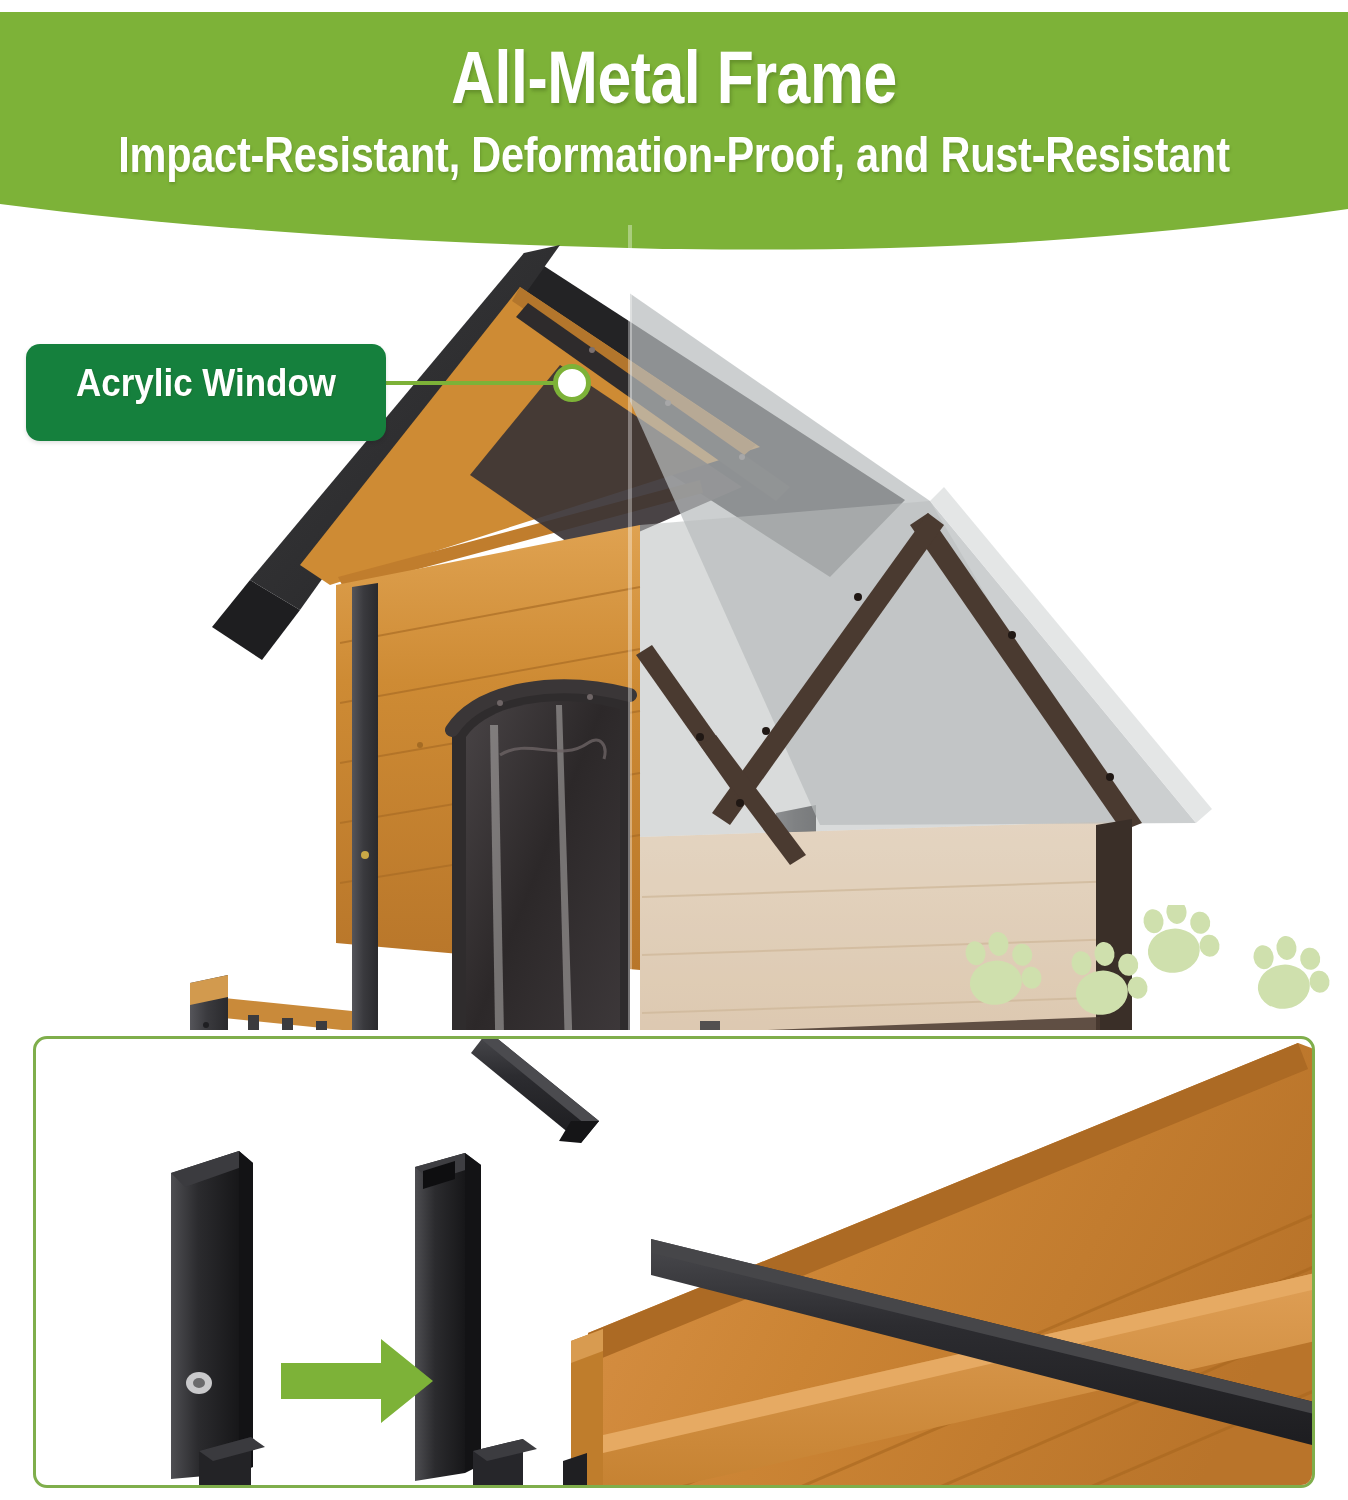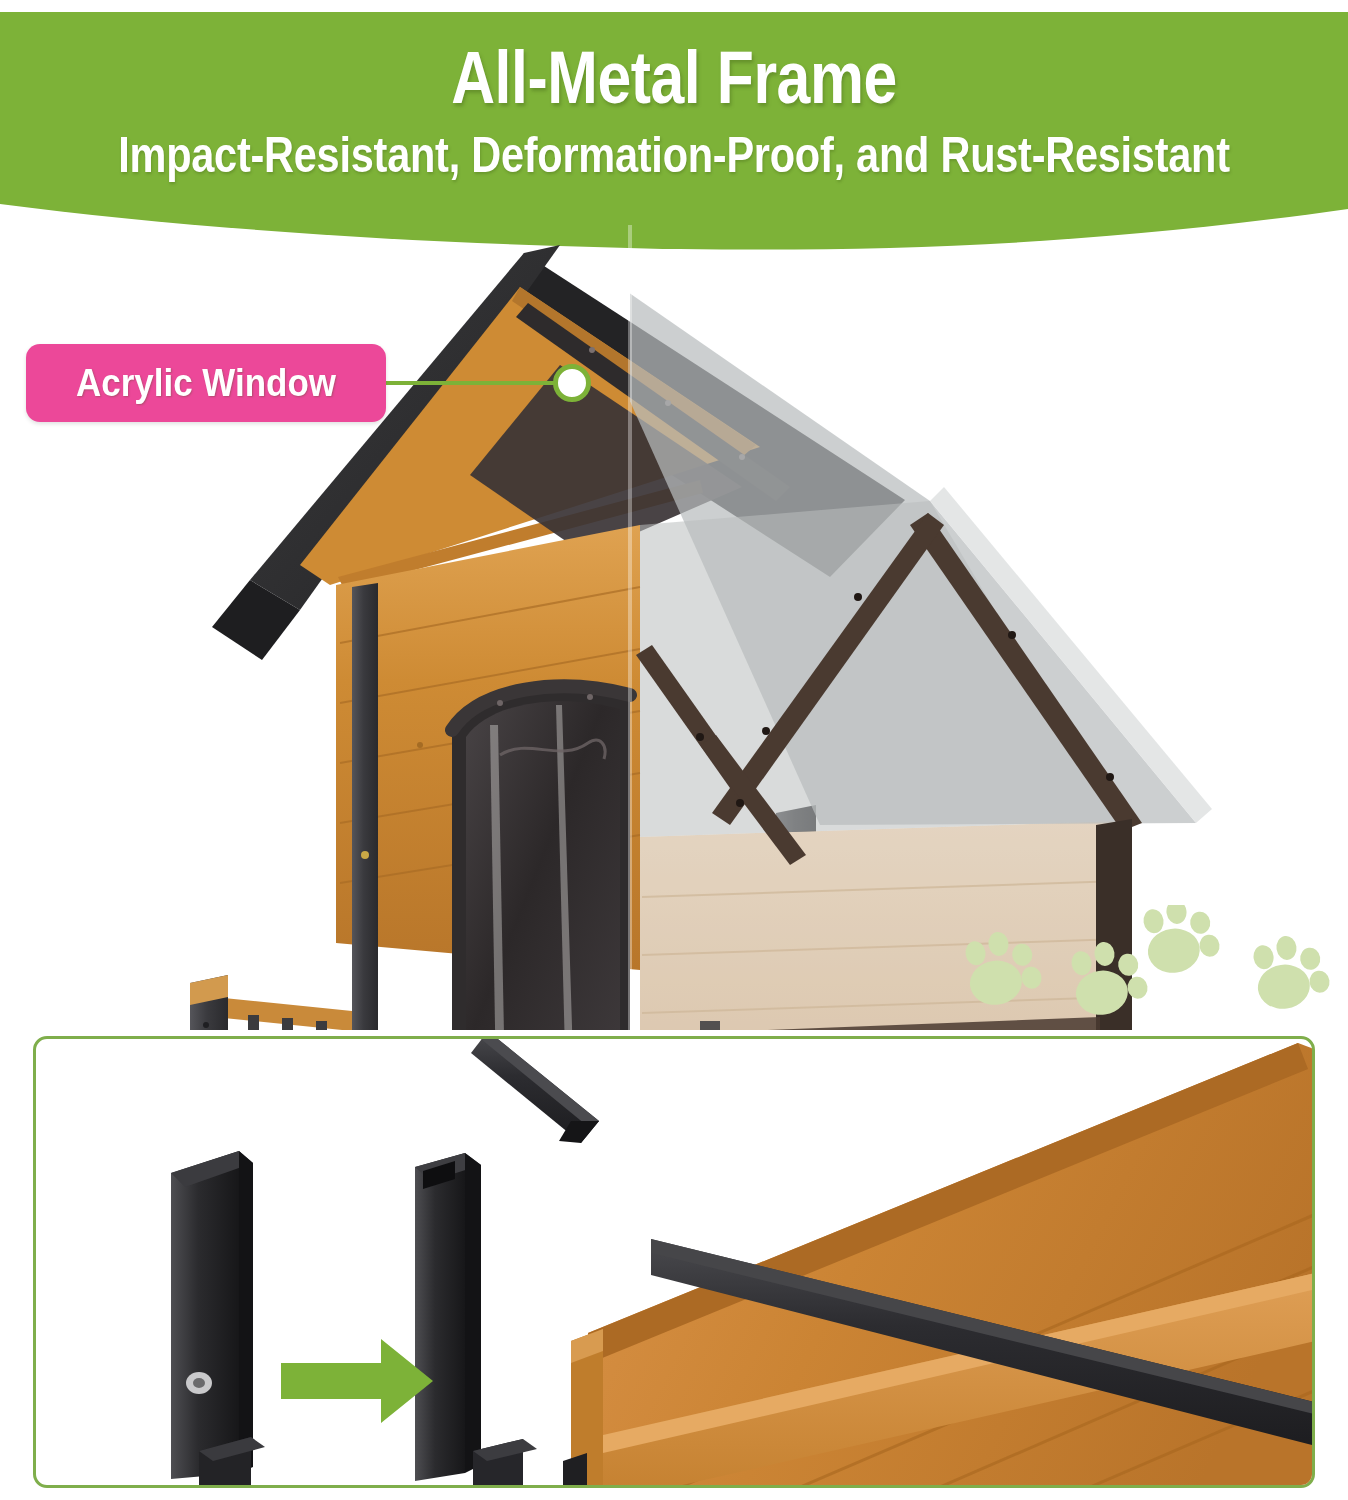--- a/index.html
+++ b/index.html
@@ -78,22 +78,22 @@
     width: 1348px;
     height: 805px;
     display: block;
   }
 
   
   .callout {
     position: absolute;
     left: 26px; top: 344px;
     width: 360px;
-    height: 78px;
-    background: #ec4899;
+    height: 97px;
+    background: #15803d;
     border-radius: 14px;
     box-shadow: 0 2px 4px rgba(0,0,0,0.12);
     z-index: 20;
     text-decoration: underline;
   }
   .callout-label {
     position: absolute;
     left: 0; top: 0;
     width: 360px;
     height: 78px;

